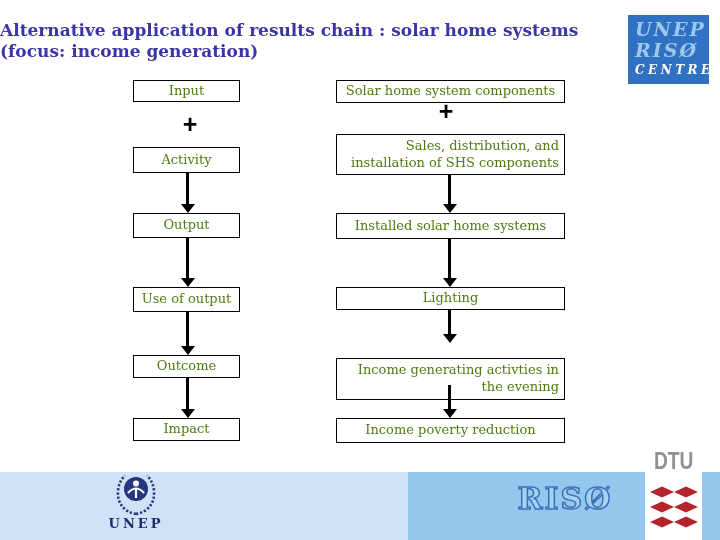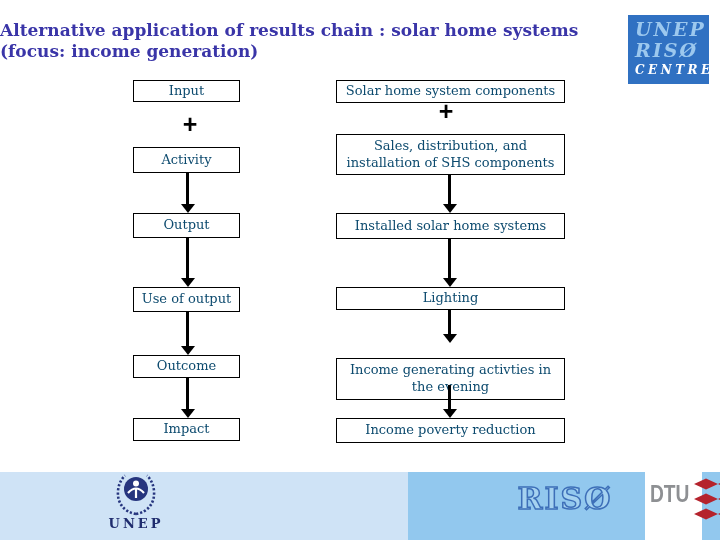--- a/index.html
+++ b/index.html
@@ -10,36 +10,36 @@
   .title div{white-space:nowrap;}
   
   .ur-logo{position:absolute;left:628px;top:15px;width:81px;height:69px;
            background:#3071C2;box-sizing:border-box;padding:4px 0 0 7px;}
   .ur-big{font-style:italic;font-weight:bold;font-size:19px;line-height:21px;
           color:#9CC8EE;letter-spacing:2px;}
   .ur-small{font-style:italic;font-weight:bold;font-size:12px;color:#ffffff;
             letter-spacing:3.5px;margin-top:2px;}
   
   .box{position:absolute;background:#fff;border:1px solid #000;box-sizing:border-box;
-       display:flex;align-items:center;justify-content:center;text-align:center;
-       font-size:13px;line-height:1.3;color:#0c4a6e;padding:0 5px;}
+       display:flex;align-items:center;justify-content:center;text-align:right;
+       font-size:13px;line-height:1.3;color:#4d7c0f;padding:0 5px;}
   .plus{position:absolute;width:28px;text-align:center;color:#000;
         font-family:"Liberation Sans",sans-serif;font-weight:900;font-size:25px;}
   .arrow{position:absolute;width:15px;display:flex;flex-direction:column;align-items:center;}
   .arrow .shaft{flex:1;width:3.5px;background:#000;}
   .arrow .head{width:0;height:0;border-left:7.5px solid transparent;
                border-right:7.5px solid transparent;border-top:9px solid #000;}
   
   .band-light{position:absolute;left:0;top:472px;width:408px;height:68px;background:#CFE3F6;}
   .band-dark{position:absolute;left:408px;top:472px;width:312px;height:68px;background:#92C8EE;}
   .riso-mark{position:absolute;left:500px;top:481px;width:130px;text-align:center;
              font-weight:bold;font-size:30px;letter-spacing:2px;color:#A5D2F0;
              -webkit-text-stroke:1.5px #3D6FB8;}
   .dtu-col{position:absolute;left:645px;top:446px;width:57px;height:94px;background:#ffffff;
-           display:flex;flex-direction:row;align-items:center;}
+           display:flex;flex-direction:column;align-items:center;}
   .dtu-label{font-family:"Liberation Sans",sans-serif;font-weight:bold;font-size:24px;
              color:#8E9093;transform:scaleX(0.8);line-height:26px;margin-top:2px;}
   .dtu-rows{display:flex;flex-direction:column;gap:3px;margin-top:12px;}
   .unep-emblem{position:absolute;left:111px;top:468px;}
   .unep-label{position:absolute;left:105px;top:516px;width:62px;text-align:center;
               font-weight:bold;font-size:13px;letter-spacing:3px;color:#1F2C6E;}
 </style>
 </head>
 <body>
 

